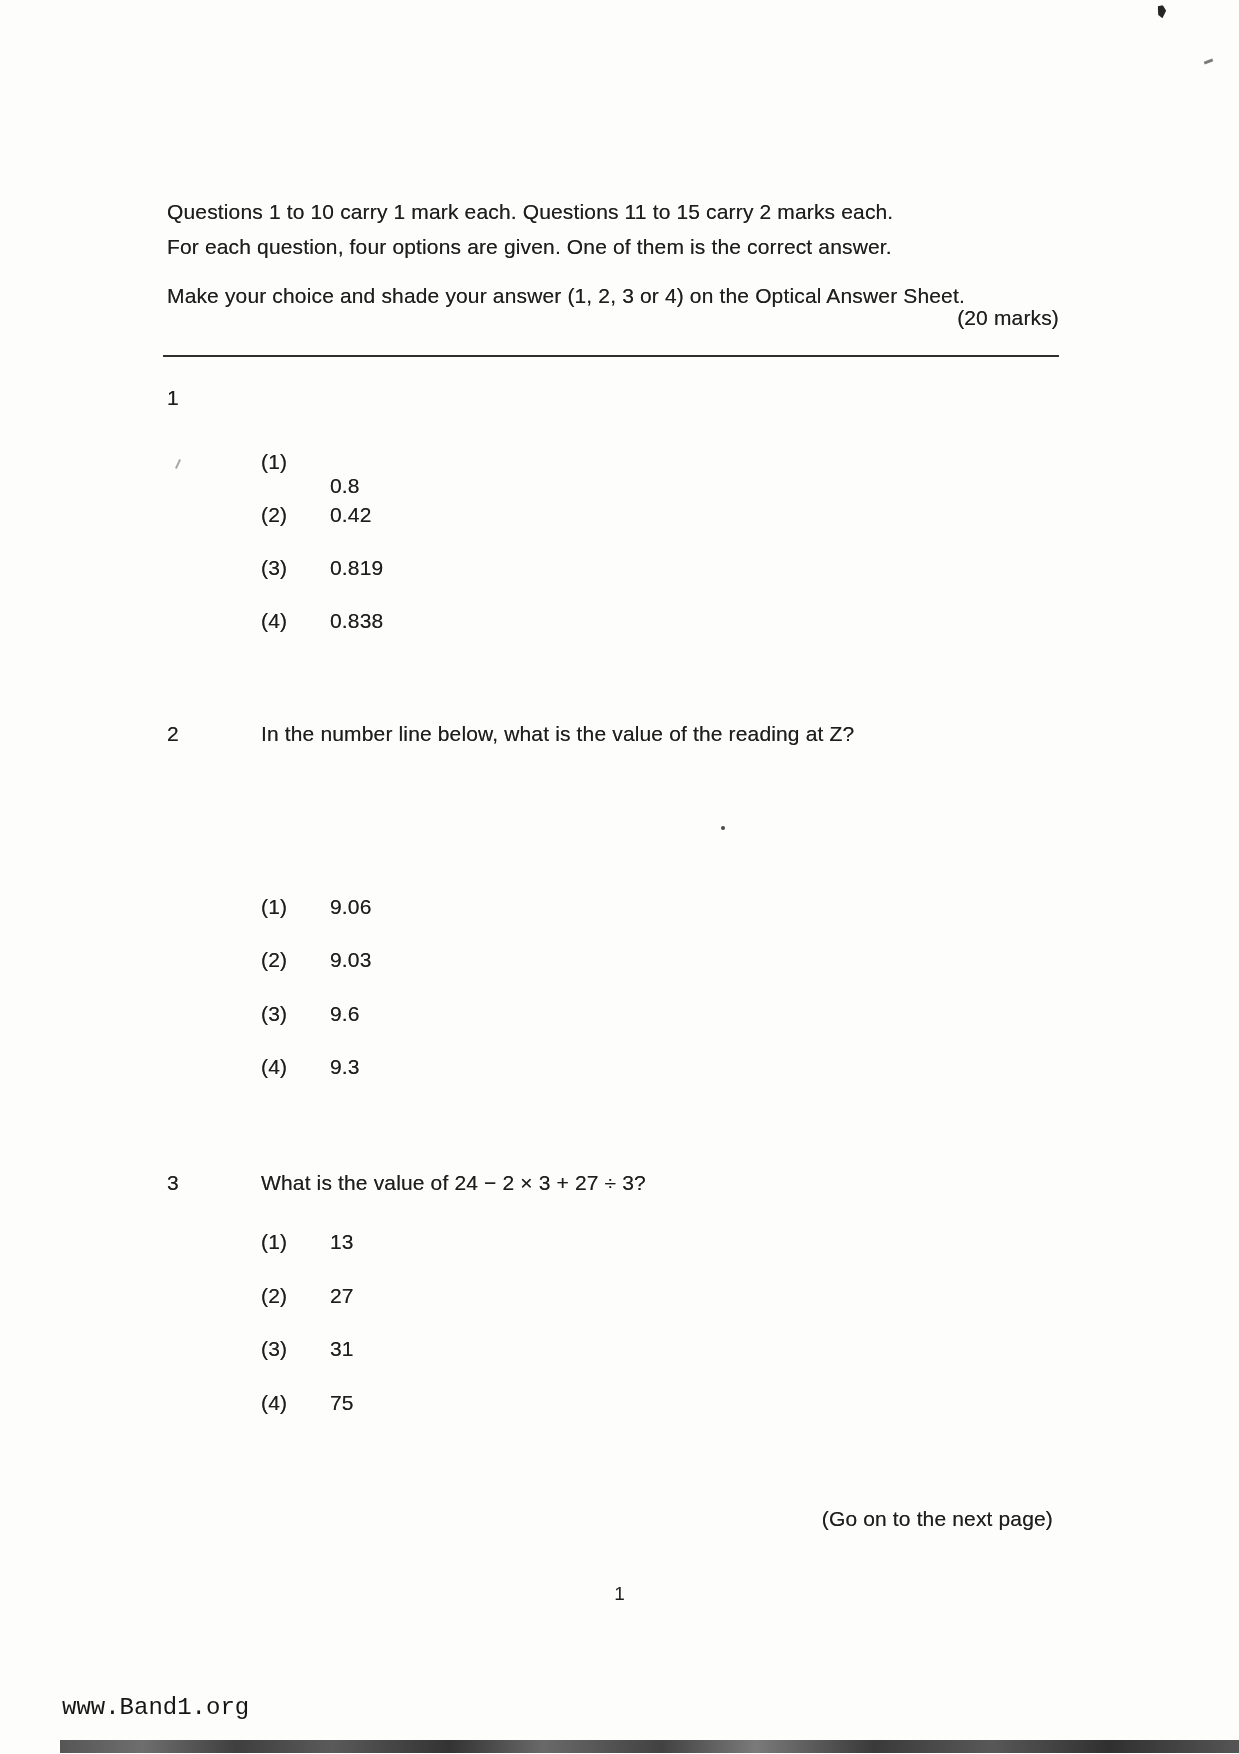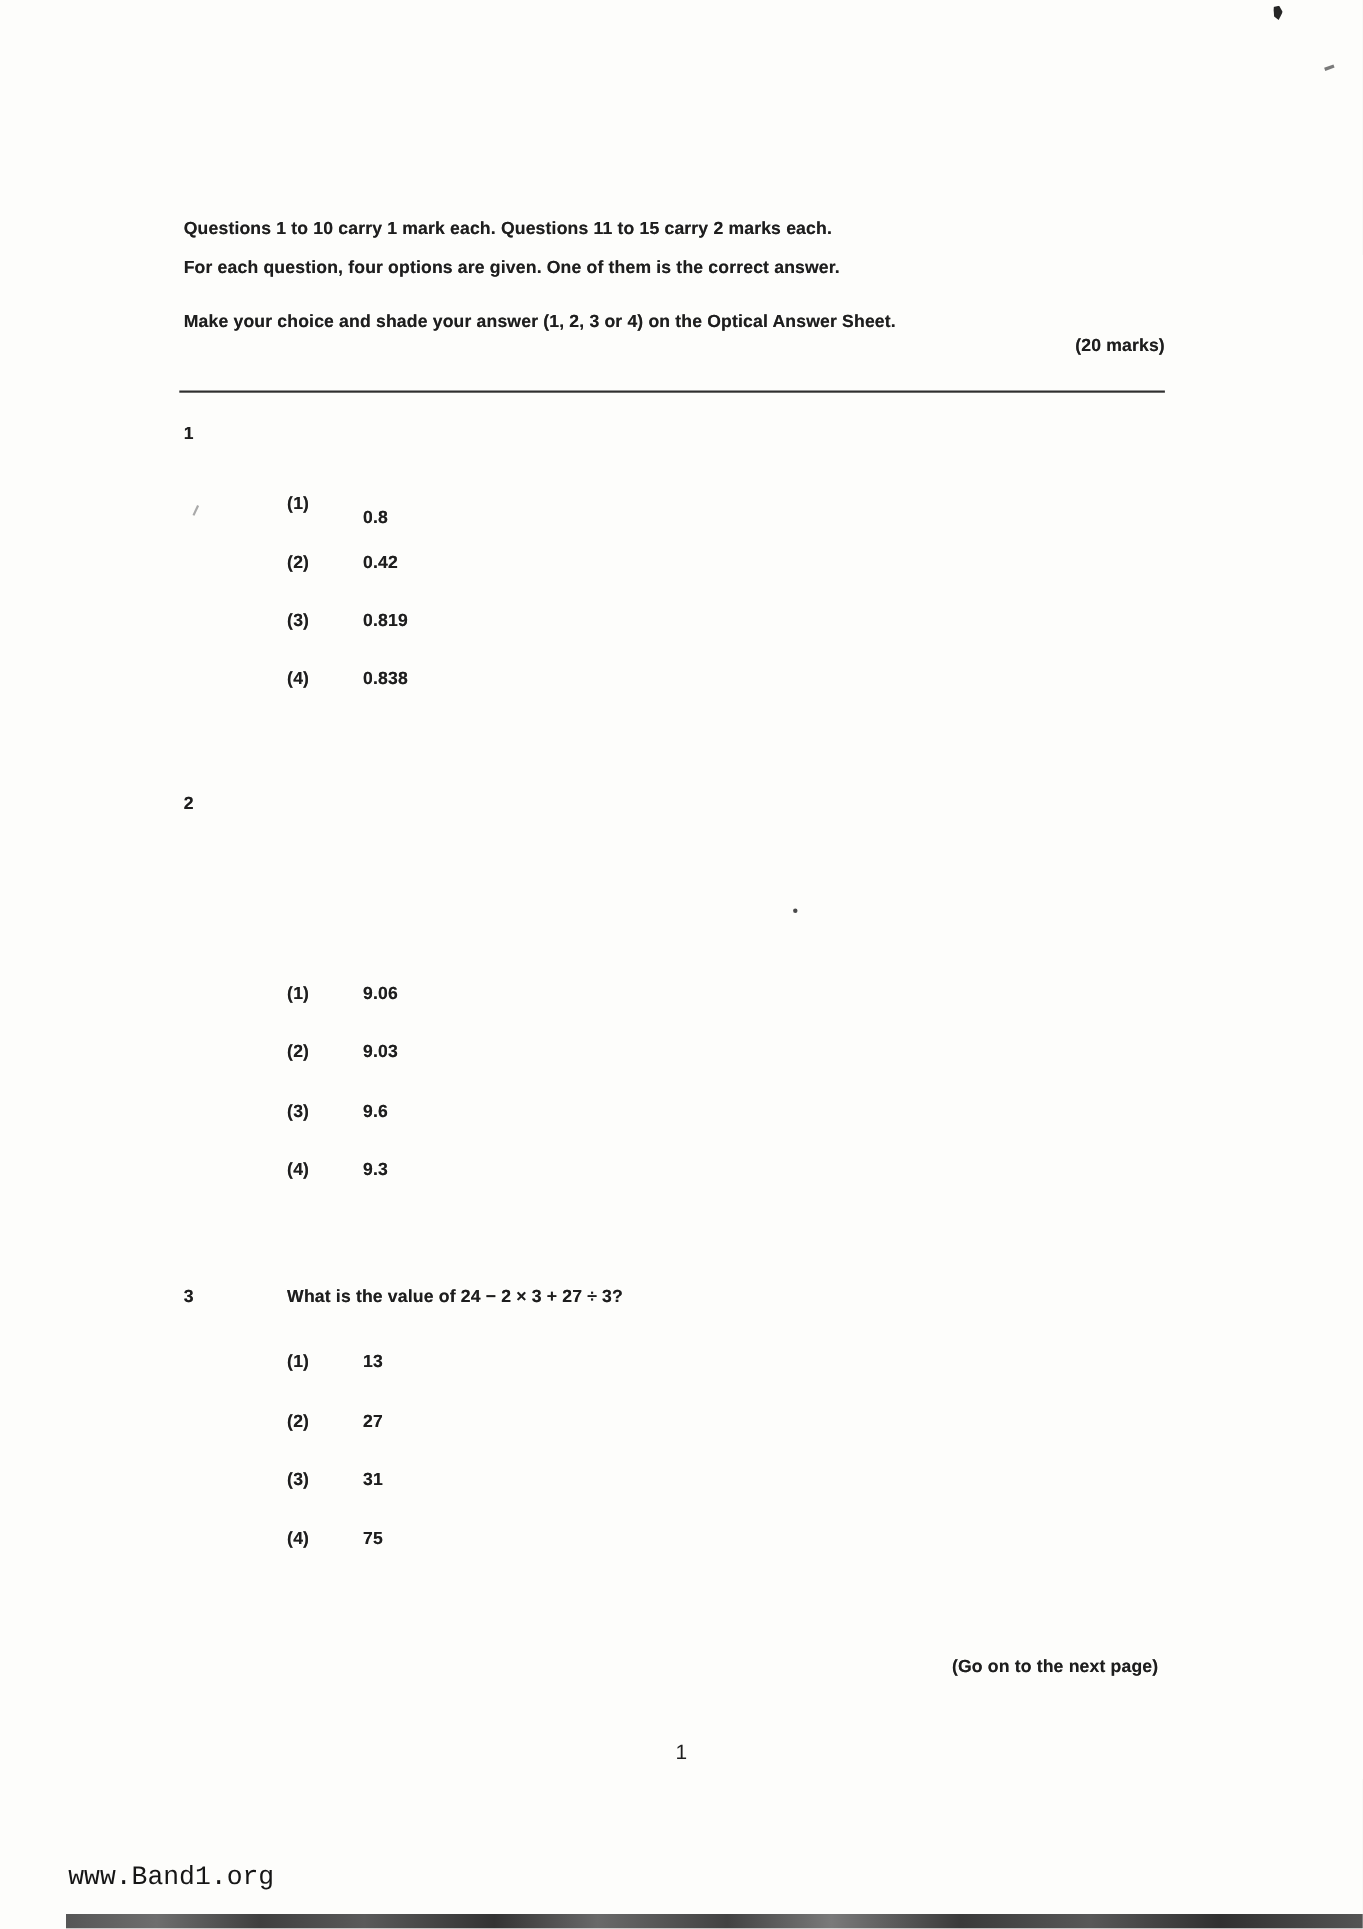--- a/index.html
+++ b/index.html
@@ -7,22 +7,22 @@
     position:relative;
     width:1239px;height:1754px;
     margin:0 auto;
     background:#fdfdfb;
     font-family:"Liberation Sans",sans-serif;
     color:#1e1e1e;
     overflow:hidden;
   }
   .abs{position:absolute;}
   .txt{
-    font-size:16px;
-    font-weight:700;
+    font-size:21px;
+    font-weight:400;
     letter-spacing:0.15px;
     white-space:nowrap;
     text-shadow:0 0 0.4px rgba(40,40,40,0.7);
     text-align:center;
   }
   .rule{height:0;border-top:2.6px solid #2f2f2f;}
   
   .nl-line{position:absolute;left:0;top:33px;width:100%;height:0;border-top:2.4px solid #3c3c3c;}
   .nl-minors{
     position:absolute;left:99px;top:36px;width:684px;height:13px;
@@ -64,29 +64,30 @@
   <div class="abs txt" style="left:167px;top:200px">Questions 1 to 10 carry 1 mark each. Questions 11 to 15 carry 2 marks each.</div>
   <div class="abs txt" style="left:167px;top:235px">For each question, four options are given. One of them is the correct answer.</div>
   <div class="abs txt" style="left:167px;top:284px">Make your choice and shade your answer (1, 2, 3 or 4) on the Optical Answer Sheet.</div>
   <div class="abs txt" style="right:180px;top:306px">(20 marks)</div>
 
   <div class="abs rule" style="left:163px;top:355px;width:896px"></div>
 
   <div class="abs txt" style="left:167px;top:386px">1</div>
 
   <div class="abs txt" style="left:261px;top:450px">(1)</div>
-  <div class="abs txt" style="left:330px;top:462px">0.8</div>
+  <div class="abs txt" style="left:330px;top:474px">0.8</div>
   <div class="abs txt" style="left:261px;top:503px">(2)</div>
   <div class="abs txt" style="left:330px;top:503px">0.42</div>
   <div class="abs txt" style="left:261px;top:556px">(3)</div>
   <div class="abs txt" style="left:330px;top:556px">0.819</div>
   <div class="abs txt" style="left:261px;top:609px">(4)</div>
   <div class="abs txt" style="left:330px;top:609px">0.838</div>
 
   <div class="abs txt" style="left:167px;top:722px">2</div>
+  <div class="abs txt" style="left:261px;top:722px">In the number line below, what is the value of the reading at Z?</div>
 
 
   <div class="abs txt" style="left:261px;top:895px">(1)</div>
   <div class="abs txt" style="left:330px;top:895px">9.06</div>
   <div class="abs txt" style="left:261px;top:948px">(2)</div>
   <div class="abs txt" style="left:330px;top:948px">9.03</div>
   <div class="abs txt" style="left:261px;top:1002px">(3)</div>
   <div class="abs txt" style="left:330px;top:1002px">9.6</div>
   <div class="abs txt" style="left:261px;top:1055px">(4)</div>
   <div class="abs txt" style="left:330px;top:1055px">9.3</div>

